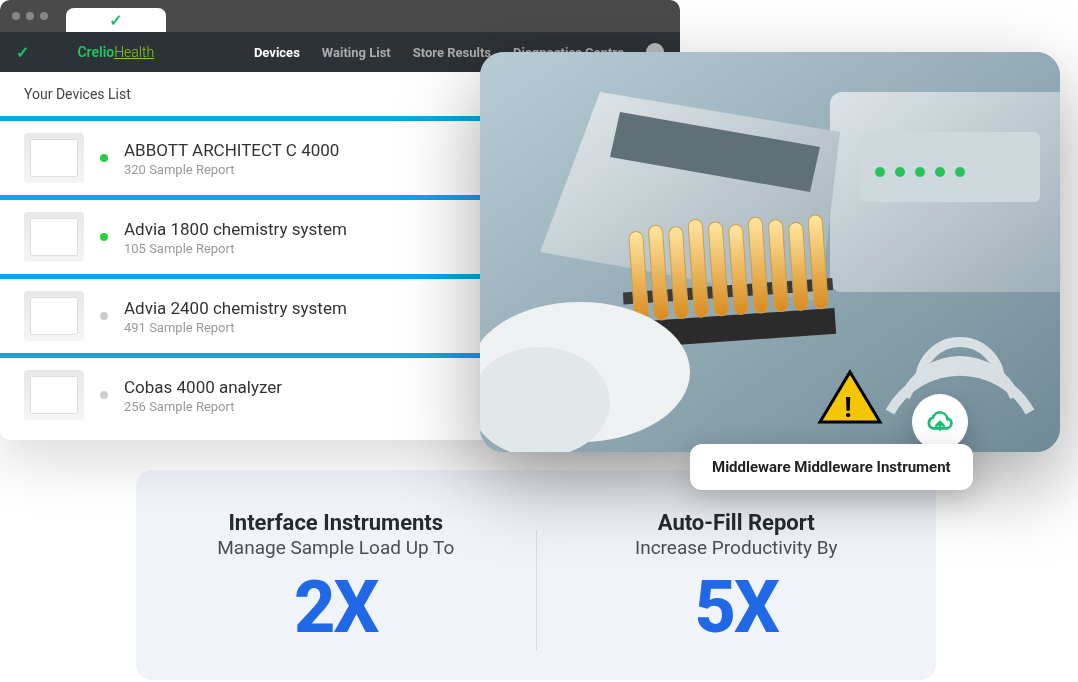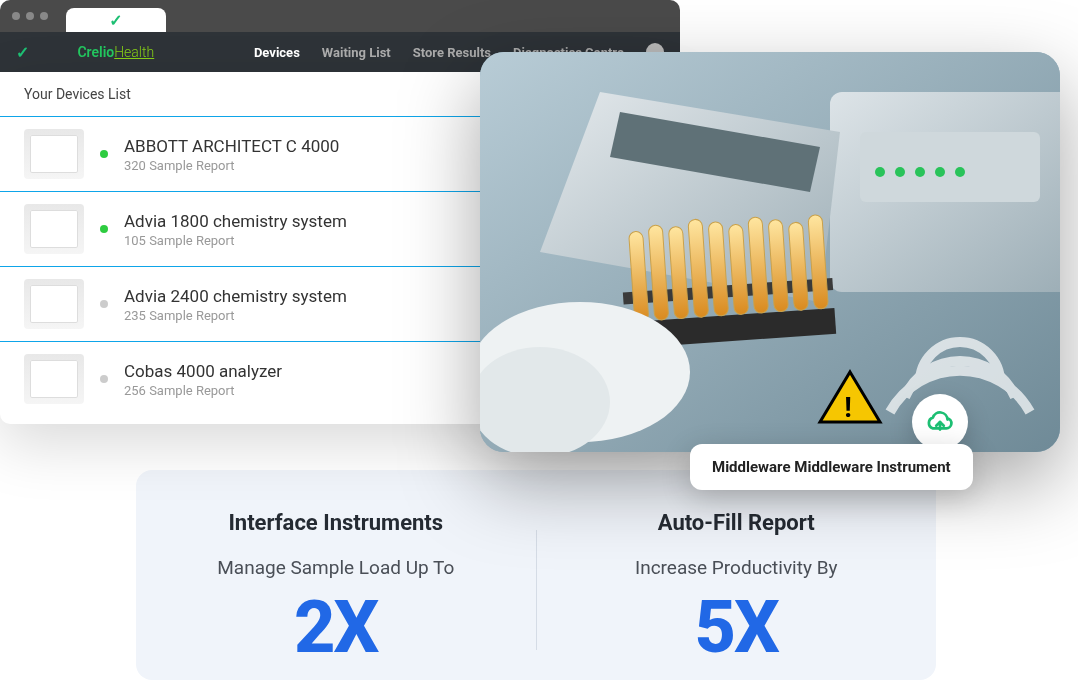--- a/index.html
+++ b/index.html
@@ -20,21 +20,21 @@
 .nav { margin-left: auto; display: flex; gap: 22px; align-items: center; }
 .nav-item { cursor: pointer; font-weight: bold; }
 .nav-item.active { color: #fff; }
 .avatar { width: 18px; height: 18px; border-radius: 50%; background: #bbb; }
 
 
 .main-panel { background: #fff; border-radius: 0 0 10px 10px; box-shadow: 0 20px 60px rgba(0,0,0,0.15); padding-bottom: 8px; width: 680px; }
 .list-header { display: flex; justify-content: space-between; padding: 14px 24px; font-size: 14px; color: #444; gap: 36px; }
 .list-header strong { color: #222; }
 
-.device-row { display: flex; align-items: center; padding: 12px 24px; gap: 16px; border-top: 1px solid #0ea5e9; }
+.device-row { display: flex; align-items: center; padding: 12px 24px; gap: 16px; border-top: 5px solid #0ea5e9; }
 .device-thumb { width: 60px; height: 50px; background: linear-gradient(#e8e8e8,#f5f5f5); border-radius: 4px; position: relative; }
 .device-thumb::after { content:''; position:absolute; inset:6px; background:#fff; border-radius:2px; box-shadow: inset 0 0 0 1px #ddd; }
 .dot { width: 8px; height: 8px; border-radius: 50%; background: #ccc; flex-shrink:0; }
 .dot.green { background: #2ecc40; }
 .device-info { flex: 1; }
 .device-name { font-size: 17px; color: #333; font-weight: 400; margin-bottom: 2px; }
 .device-sub { font-size: 13px; color: #999; }
 .connect-btn { border: 1px solid #ccc; background: #fff; padding: 6px 16px; font-size: 13px; border-radius: 3px; color: #555; cursor: pointer; }
 
 
@@ -42,21 +42,21 @@
 .photo-svg { width: 100%; height: 100%; display:block; }
 
 
 .round-icon { position: absolute; top: 394px; left: 912px; width: 56px; height: 56px; border-radius: 50%; background: #fff; box-shadow: 0 8px 24px rgba(0,0,0,0.18); display: flex; align-items: center; justify-content: center; color: #1dbf73; }
 .chip { position: absolute; top: 444px; left: 690px; background: #fff; border-radius: 12px; box-shadow: 0 8px 30px rgba(0,0,0,0.2); padding: 14px 22px; font-weight: 700; font-size: 15px; color: #222; }
 
 
 .stats { position: absolute; top: 470px; left: 136px; width: 800px; height: 210px; background: #f0f4fa; border-radius: 16px; display: flex; padding-top: 30px; }
 .stat { flex: 1; text-align: center; padding: 10px 30px; }
 .stat-divider { width: 1px; background: #d5dce6; margin: 30px 0; }
-.stat-title { font-size: 22px; font-weight: 700; color: #252b33; margin-bottom: 21px; }
+.stat-title { font-size: 22px; font-weight: 700; color: #252b33; margin-bottom: 1px; }
 .stat-sub { font-size: 19px; color: #4a4f57; margin-bottom: 6px; }
 .stat-big { font-size: 72px; font-weight: 800; color: #2168e6; letter-spacing: -2px; }
 
 .app-stack { position: absolute; top:0; left:0; width: 680px; }
 </style>
 </head>
 <body>
 
 <div class="stats">
   <div class="stat">
@@ -120,21 +120,21 @@
         <div class="device-sub">105 Sample Report</div>
       </div>
       <button class="connect-btn">Connect</button>
     </div>
 
     <div class="device-row">
       <div class="device-thumb"></div>
       <span class="dot"></span>
       <div class="device-info">
         <div class="device-name">Advia 2400 chemistry system</div>
-        <div class="device-sub">235 Sample Report</div>
+        <div class="device-sub">491 Sample Report</div>
       </div>
       <button class="connect-btn">Connect</button>
     </div>
 
     <div class="device-row">
       <div class="device-thumb"></div>
       <span class="dot"></span>
       <div class="device-info">
         <div class="device-name">Cobas 4000 analyzer</div>
         <div class="device-sub">256 Sample Report</div>

